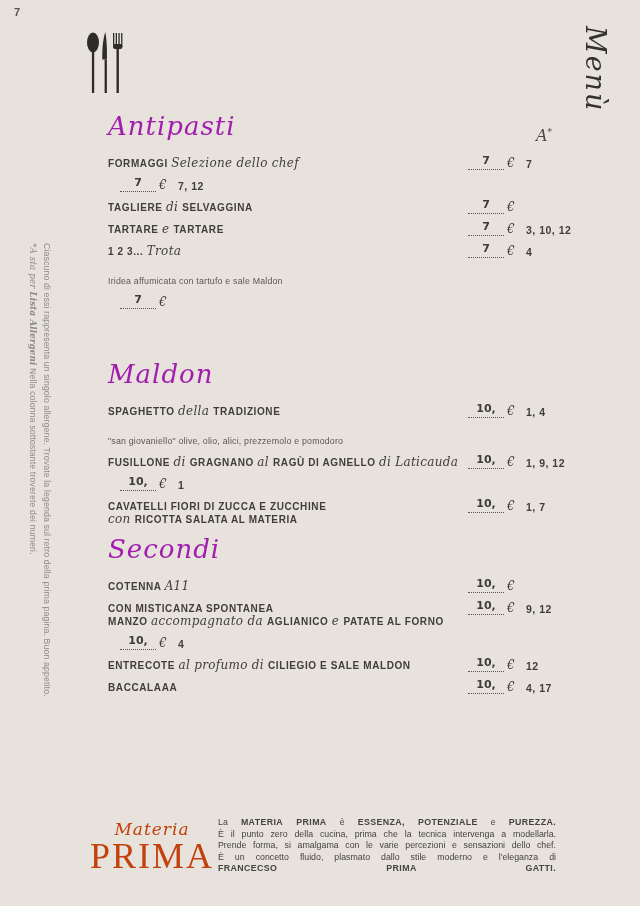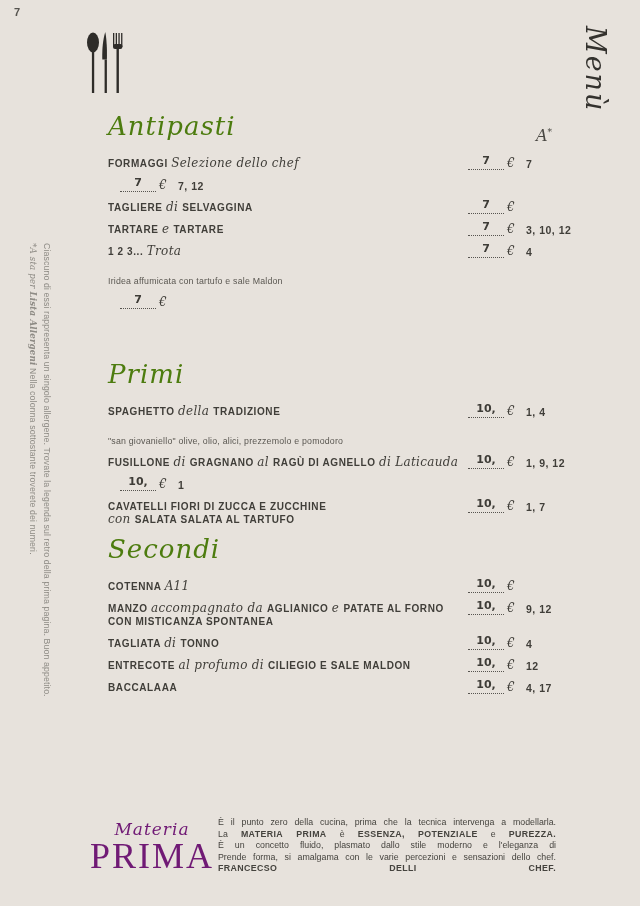--- a/index.html
+++ b/index.html
@@ -34,21 +34,21 @@
   .ahdr{
     position:absolute; top:14px; right:24px;
     font-family:"DejaVu Serif", serif; font-style:italic;
     font-size:16px; color:#4a4843;
   }
   .ahdr .sup{ font-size:9px; vertical-align:super; }
 
   .sec h2{
     margin:0 0 17px 0;
     font-family:"DejaVu Serif", serif; font-style:italic; font-weight:400;
-    font-size:26px; line-height:28px; letter-spacing:1px; color:#4d7c0f;
+    font-size:26px; line-height:28px; letter-spacing:1px; color:#a21caf;
   }
   .sec-primi{ margin-top:51px; }
   .sec-secondi{ }
 
   .row{ display:flex; align-items:flex-start; margin-bottom:9px; }
   .nm{ flex:1; min-width:0; }
   .nline{
     font-size:10px; font-weight:700; letter-spacing:0.6px;
     line-height:13px; color:#403e39; white-space:nowrap;
   }
@@ -74,21 +74,21 @@
   }
   .euro{
     font-family:"DejaVu Serif", serif; font-style:italic;
     font-size:12px; line-height:13px; color:#3e3c37;
   }
   .al{
     flex:none; width:50px; padding-left:6px; padding-top:1px;
     font-size:10.5px; font-weight:700; letter-spacing:0.5px; color:#403e39;
   }
 
-  .logo{ position:absolute; left:90px; top:820px; width:124px; text-align:center; color:#701a75; }
+  .logo{ position:absolute; left:90px; top:820px; width:124px; text-align:center; color:#c2410c; }
   .logo-top{
     font-family:"DejaVu Serif", serif; font-style:italic;
     font-size:17px; letter-spacing:1px; line-height:18px;
   }
   .logo-main{
     font-family:Liberation Serif, serif; font-size:36px; letter-spacing:2px; line-height:36px;
   }
   .fp{
     position:absolute; left:218px; top:817px; width:338px;
     font-size:8.8px; line-height:11.6px; color:#45433e;
@@ -201,21 +201,21 @@
             <span class="lead">
               <span class="pnum">7</span>
             </span>
             <span class="euro">€</span>
           </div>
         <div class="al"></div>
       </div>
     </section>
 
     <section class="sec sec-primi">
-      <h2>Primi</h2>
+      <h2>Maldon</h2>
 
       <div class="row">
         <div class="nm">
           <div class="nline"><span class="caps">SPAGHETTO </span><span class="it">della </span><span class="caps">TRADIZIONE</span></div>
           <div class="desc">"san giovaniello" olive, olio, alici, prezzemolo e pomodoro</div>
         </div>
         <div class="pr">
             <span class="lead">
               <span class="pnum">10,</span>
             </span>
@@ -243,21 +243,21 @@
               <span class="pnum">10,</span>
             </span>
             <span class="euro">€</span>
           </div>
         <div class="al">1</div>
       </div>
 
       <div class="row">
         <div class="nm">
           <div class="nline"><span class="caps">CAVATELLI FIORI DI ZUCCA E ZUCCHINE</span></div>
-          <div class="nline"><span class="it">con </span><span class="caps">SALATA SALATA AL TARTUFO</span></div>
+          <div class="nline"><span class="it">con </span><span class="caps">RICOTTA SALATA AL MATERIA</span></div>
         </div>
         <div class="pr">
             <span class="lead">
               <span class="pnum">10,</span>
             </span>
             <span class="euro">€</span>
           </div>
         <div class="al">1, 7</div>
       </div>
     </section>
@@ -273,36 +273,33 @@
             <span class="lead">
               <span class="pnum">10,</span>
             </span>
             <span class="euro">€</span>
           </div>
         <div class="al"></div>
       </div>
 
       <div class="row">
         <div class="nm">
+          <div class="nline"><span class="caps">CON MISTICANZA SPONTANEA</span></div>
           <div class="nline"><span class="caps">MANZO </span><span class="it">accompagnato da </span><span class="caps">AGLIANICO </span><span class="it">e </span><span class="caps">PATATE AL FORNO</span></div>
-          <div class="nline"><span class="caps">CON MISTICANZA SPONTANEA</span></div>
         </div>
         <div class="pr">
             <span class="lead">
               <span class="pnum">10,</span>
             </span>
             <span class="euro">€</span>
           </div>
         <div class="al">9, 12</div>
       </div>
 
       <div class="row">
-        <div class="nm">
-            <div class="nline"><span class="caps">TAGLIATA </span><span class="it">di </span><span class="caps">TONNO</span></div>
-          </div>
         <div class="pr">
             <span class="lead">
               <span class="pnum">10,</span>
             </span>
             <span class="euro">€</span>
           </div>
         <div class="al">4</div>
       </div>
 
       <div class="row">
@@ -332,20 +329,20 @@
       </div>
     </section>
   </div>
 
   <div class="logo">
     <div class="logo-top">Materia</div>
     <div class="logo-main">PRIMA</div>
   </div>
 
   <div class="fp">
+    <div class="fline"><span>La </span><span class="b">MATERIA PRIMA</span><span> è </span><span class="b">ESSENZA,</span><span> </span><span class="b">POTENZIALE</span><span> e </span><span class="b">PUREZZA.</span></div>
     <div class="fline"><span>È il punto zero della cucina, prima che la tecnica intervenga a modellarla.</span></div>
-    <div class="fline"><span>La </span><span class="b">MATERIA PRIMA</span><span> è </span><span class="b">ESSENZA,</span><span> </span><span class="b">POTENZIALE</span><span> e </span><span class="b">PUREZZA.</span></div>
+    <div class="fline"><span>Prende forma, si amalgama con le varie percezioni e sensazioni dello chef.</span></div>
     <div class="fline"><span>È un concetto fluido, plasmato dallo stile moderno e l'eleganza di</span></div>
-    <div class="fline"><span>Prende forma, si amalgama con le varie percezioni e sensazioni dello chef.</span></div>
-    <div class="fline"><span class="b">FRANCECSO DELLI CHEF.</span></div>
+    <div class="fline"><span class="b">FRANCECSO PRIMA GATTI.</span></div>
   </div>
 
 </div>
 
 </body></html>

